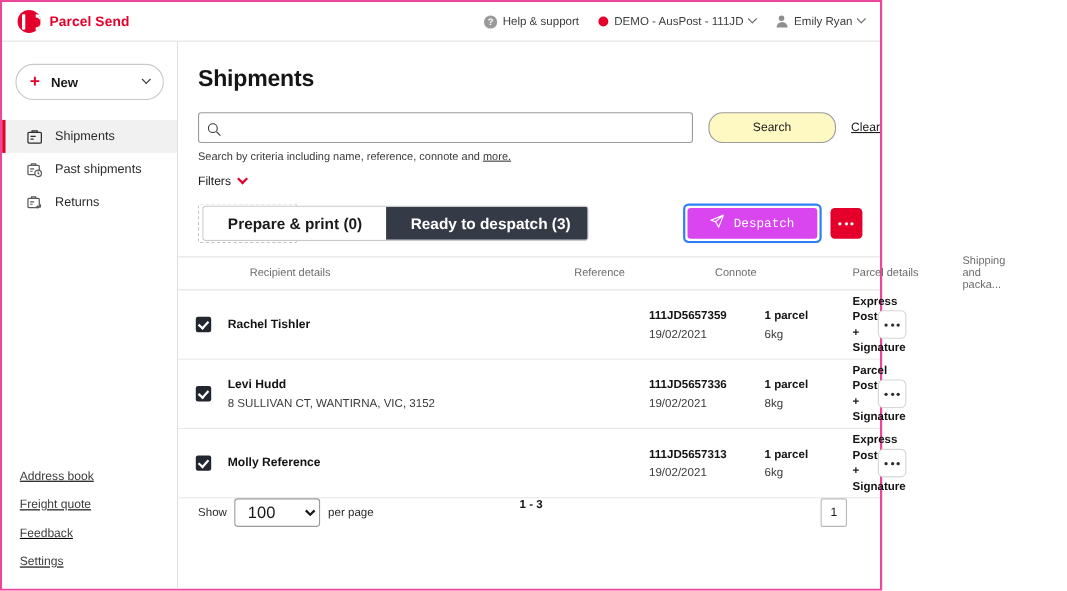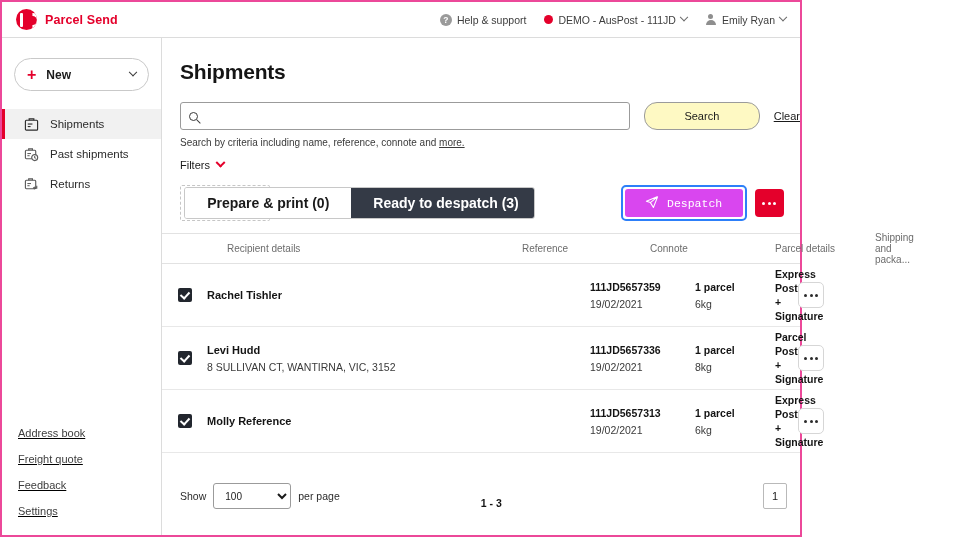--- a/index.html
+++ b/index.html
@@ -244,29 +244,29 @@
   .cell-bot { font-size: 10.5px; color: #3a3a3a; margin-top: 5px; }
   .ship-line { font-size: 10.5px; font-weight: bold; color: #141414; line-height: 1.35; }
   .kebab-sq {
     width: 26px; height: 26px; border: 1px solid #d6d6d6; border-radius: 5px;
     background: #fff; display: flex; align-items: center; justify-content: center;
     color: #2b2b2b; cursor: pointer;
   }
 
   
   .foot {
-    display: flex; align-items: flex-end; height: 56px;
-    padding-right: 13px;
+    display: flex; align-items: flex-start; height: 56px;
+    padding-right: 30px;
   }
   .foot-left { display: flex; align-items: center; gap: 7px; padding-left: 18px; }
   .foot-label { font-size: 10.5px; color: #2b2b2b; }
   .per-page {
     width: 78px; height: 26px;
     border: 1px solid #9b9b9b; border-radius: 3px; background: #fff;
-    font-family: "Liberation Sans", sans-serif; font-size: 10px; color: #1a1a1a;
+    font-family: "Liberation Sans", sans-serif; font-size: 15px; color: #1a1a1a;
     padding: 0 4px 0 7px; cursor: pointer;
   }
   .range { margin: 0 auto; font-size: 10.5px; font-weight: bold; color: #141414; transform: translateX(-60px); }
   .page-box {
     width: 24px; height: 26px; border: 1px solid #b9b9b9; border-radius: 2px;
     background: #fff; display: flex; align-items: center; justify-content: center;
     font-size: 11px; color: #1a1a1a; cursor: pointer;
   }
 </style>
 </head>

